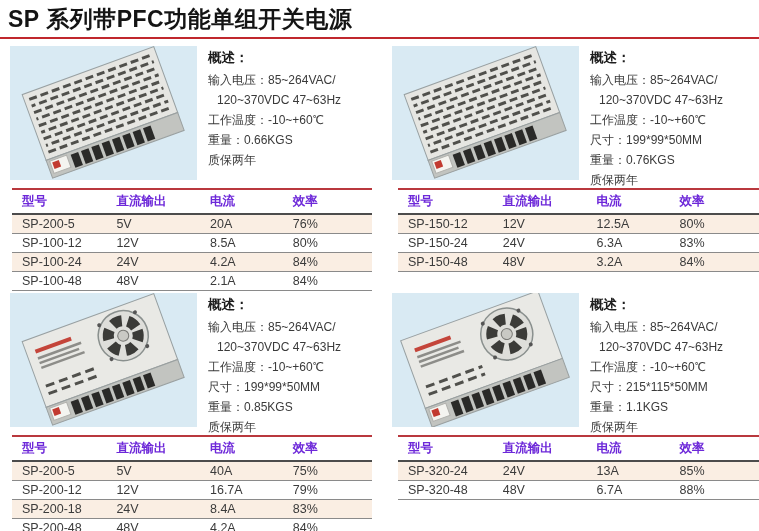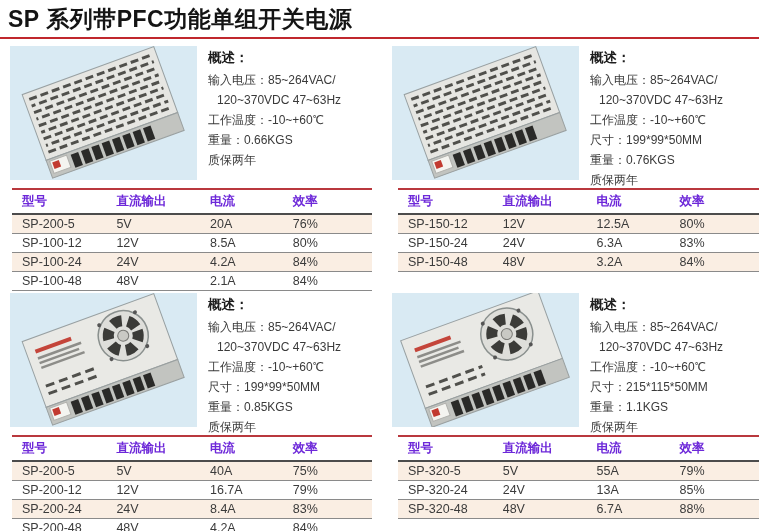--- a/index.html
+++ b/index.html
@@ -295,21 +295,21 @@
           <td>40A</td>
           <td>75%</td>
         </tr>
         <tr>
           <td>SP-200-12</td>
           <td>12V</td>
           <td>16.7A</td>
           <td>79%</td>
         </tr>
         <tr>
-          <td>SP-200-24</td>
+          <td>SP-200-18</td>
           <td>24V</td>
           <td>8.4A</td>
           <td>83%</td>
         </tr>
         <tr>
           <td>SP-200-48</td>
           <td>48V</td>
           <td>4.2A</td>
           <td>84%</td>
         </tr>
@@ -379,26 +379,20 @@
       <thead>
           <tr>
         <th>型号</th>
         <th>直流输出</th>
         <th>电流</th>
         <th>效率</th>
       </tr>
         </thead>
       <tbody>
         <tr>
-          <td>SP-320-5</td>
-          <td>5V</td>
-          <td>55A</td>
-          <td>79%</td>
-        </tr>
-        <tr>
           <td>SP-320-24</td>
           <td>24V</td>
           <td>13A</td>
           <td>85%</td>
         </tr>
         <tr>
           <td>SP-320-48</td>
           <td>48V</td>
           <td>6.7A</td>
           <td>88%</td>

